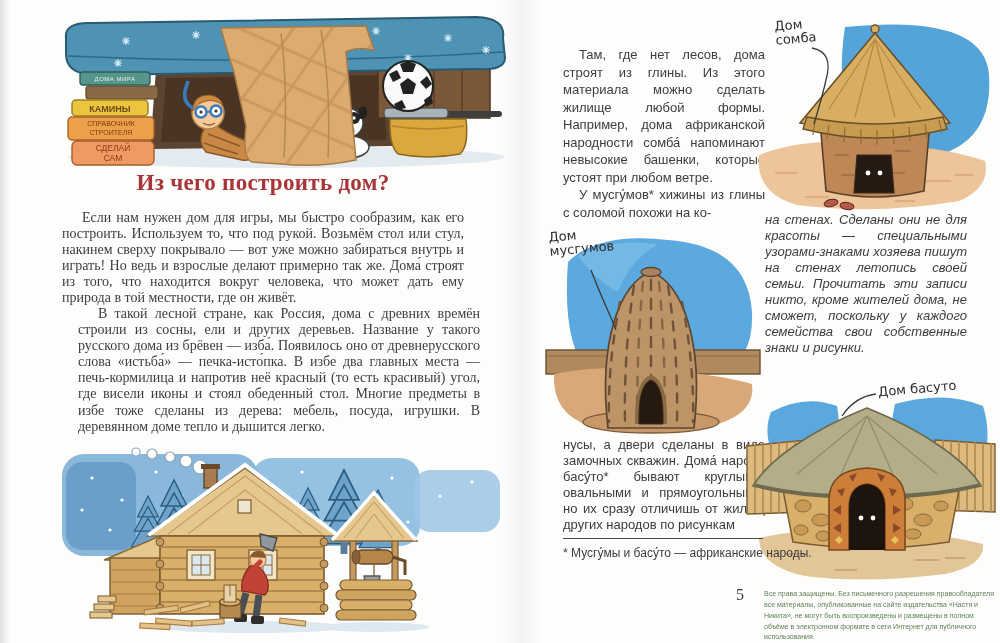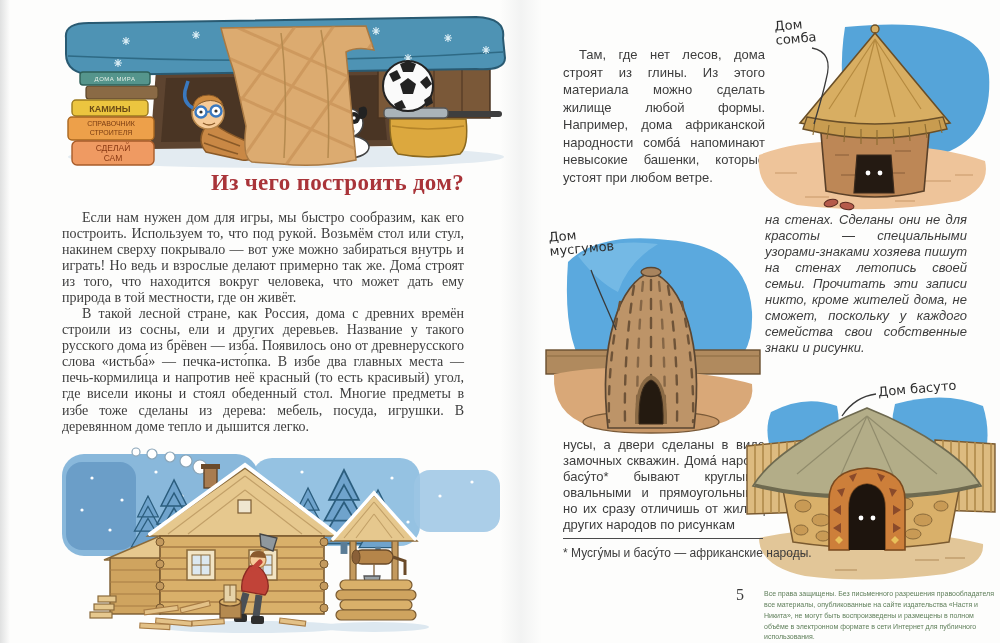--- a/index.html
+++ b/index.html
@@ -4,28 +4,28 @@
 <style>
   html,body{margin:0;padding:0;background:#e9e9e9;}
   .spread{position:relative;width:1000px;height:643px;background:#fdfdfc;overflow:hidden;
           font-family:"Liberation Sans",sans-serif;color:var(--body,#3d3d3d);margin:0 auto;}
   .edge-left{position:absolute;left:0;top:0;width:10px;height:643px;
              background:linear-gradient(to right,rgba(90,95,100,.18),rgba(90,95,100,0));}
   .gutter{position:absolute;left:500px;top:0;width:42px;height:643px;
           background:linear-gradient(to right,rgba(100,110,120,0),rgba(100,110,120,.07),rgba(100,110,120,0));}
   .illus{position:absolute;}
   .illus svg{display:block;width:100%;height:100%;}
-  .heading{position:absolute;left:62px;top:170px;width:402px;text-align:right;
+  .heading{position:absolute;left:62px;top:170px;width:402px;text-align:center;
            font-family:"Liberation Serif",serif;font-weight:bold;font-size:23px;
            color:var(--heading,#a93439);letter-spacing:.3px;}
   .body-text{position:absolute;text-align:justify;}
   .body-text p{margin:0;}
   .pl-text{left:62px;width:402px;font-size:14px;line-height:16.1px;font-family:Liberation Serif, serif;}
   .pl-text p{text-indent:20px;}
-  #p1{top:210px;} #p2{top:306px;}
+  #p1{top:210px;} #p2{top:306px;margin-left:16px;}
   .rcol{font-size:13px;}
   .rcol-top{left:563px;top:46px;width:202px;line-height:17.5px;}
   .rcol-top p{text-indent:16px;}
   .rcol-right{left:765px;top:212px;width:202px;line-height:16px;font-style:italic;}
   .rcol-bottom{left:563px;top:437px;width:202px;line-height:15.9px;}
   .hand-label{position:absolute;font-family:"DejaVu Sans",sans-serif;font-size:13px;
               color:#2e2e2e;white-space:pre-line;line-height:1.05;transform:rotate(-5deg);}
   .leader{position:absolute;}
   .footnote-rule{position:absolute;left:563px;top:538px;width:200px;border-top:1.3px solid #4a4a4a;}
   .footnote{position:absolute;left:563px;top:546px;width:260px;font-size:12px;color:#3d3d3d;}
@@ -280,20 +280,21 @@
           </g>
         </g>
       </svg>
     </div>
   </div>
 
   <div>
 
     <div class="body-text rcol rcol-top">
       <p>Там, где нет лесов, дома строят из глины. Из этого материала можно сделать жилище любой формы. Например, дома африканской народности сомба́ напоминают невысокие башенки, которые устоят при любом ветре.</p>
+      <p>У мусгу́мов* хижины из глины с соломой похожи на ко-</p>
     </div>
 
     <div class="illus" style="left:745px;top:5px;width:250px;height:215px">
       <svg viewBox="0 0 250 215">
         <path d="M100,22 Q240,8 244,70 Q248,130 200,148 Q140,152 104,132 Q92,70 100,22 Z" fill="#3e97d4" opacity=".88"></path>
         <path d="M14,150 Q60,132 128,138 Q200,142 240,156 Q246,182 214,196 Q130,210 52,200 Q10,188 14,150 Z" fill="#eec49a"></path>
         <g stroke="#c89868" stroke-width="1.2">
           <path d="M30,168 H52 M180,176 H206 M60,192 H84 M150,196 H170 M210,170 H228"></path>
         </g>
         <g>

